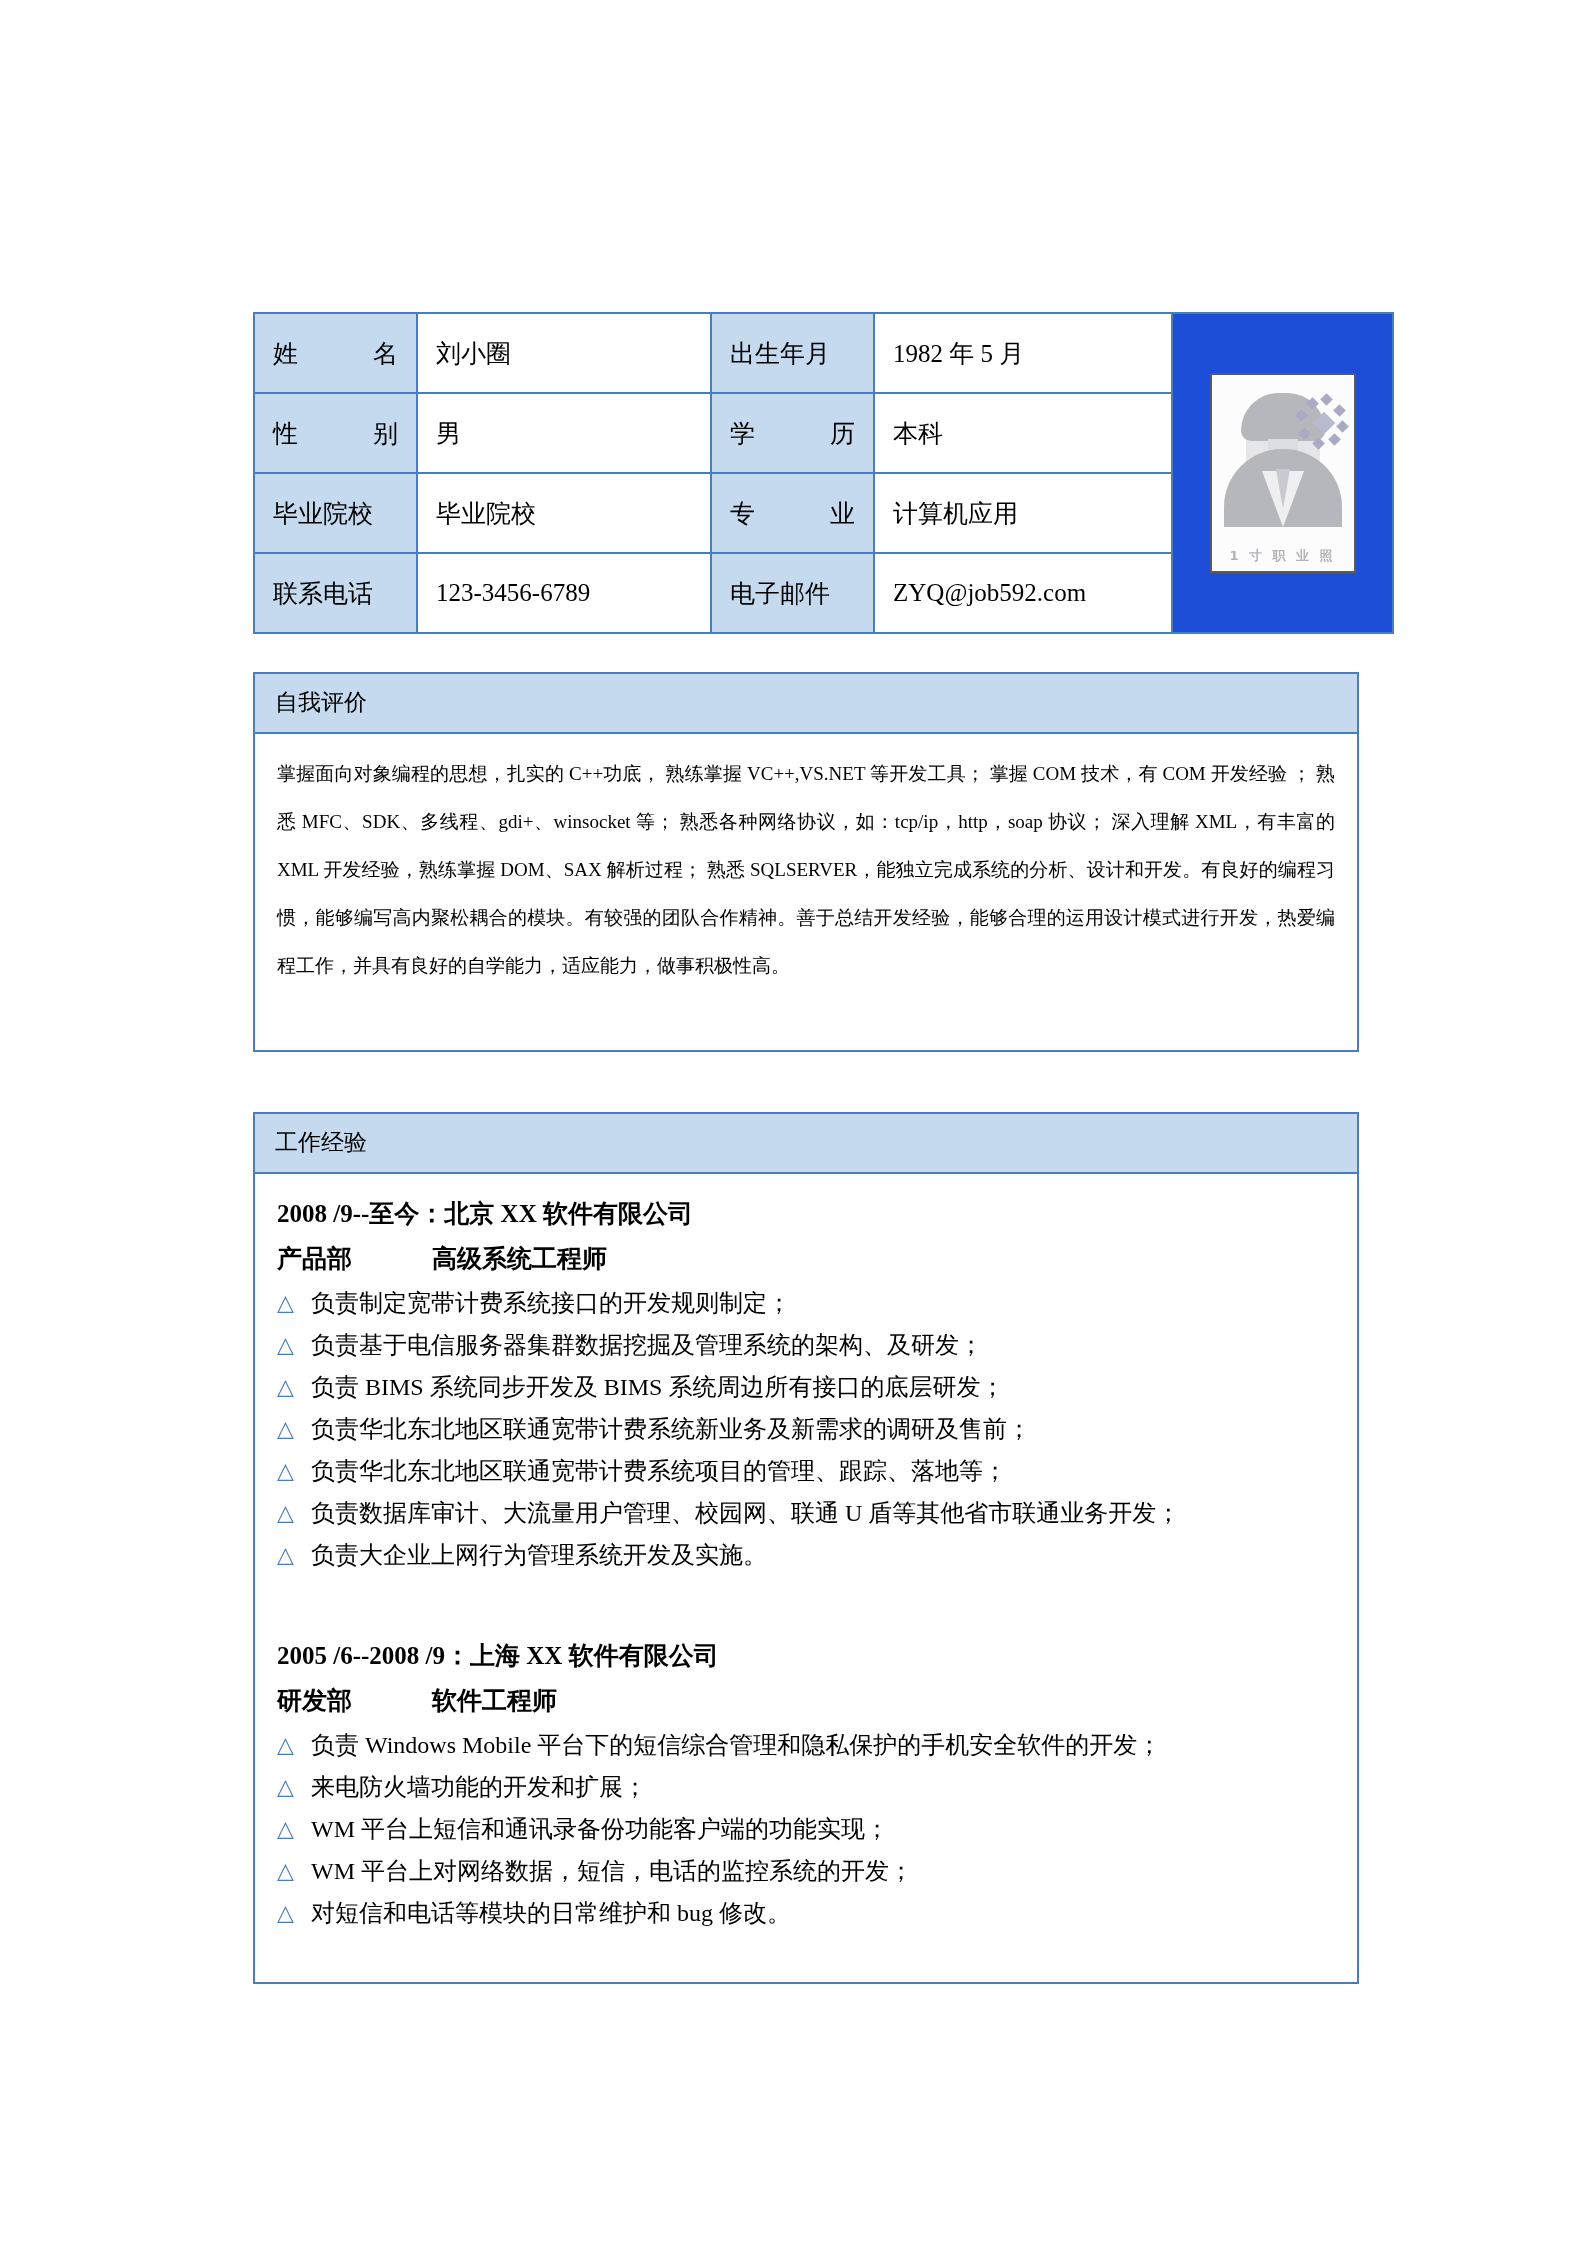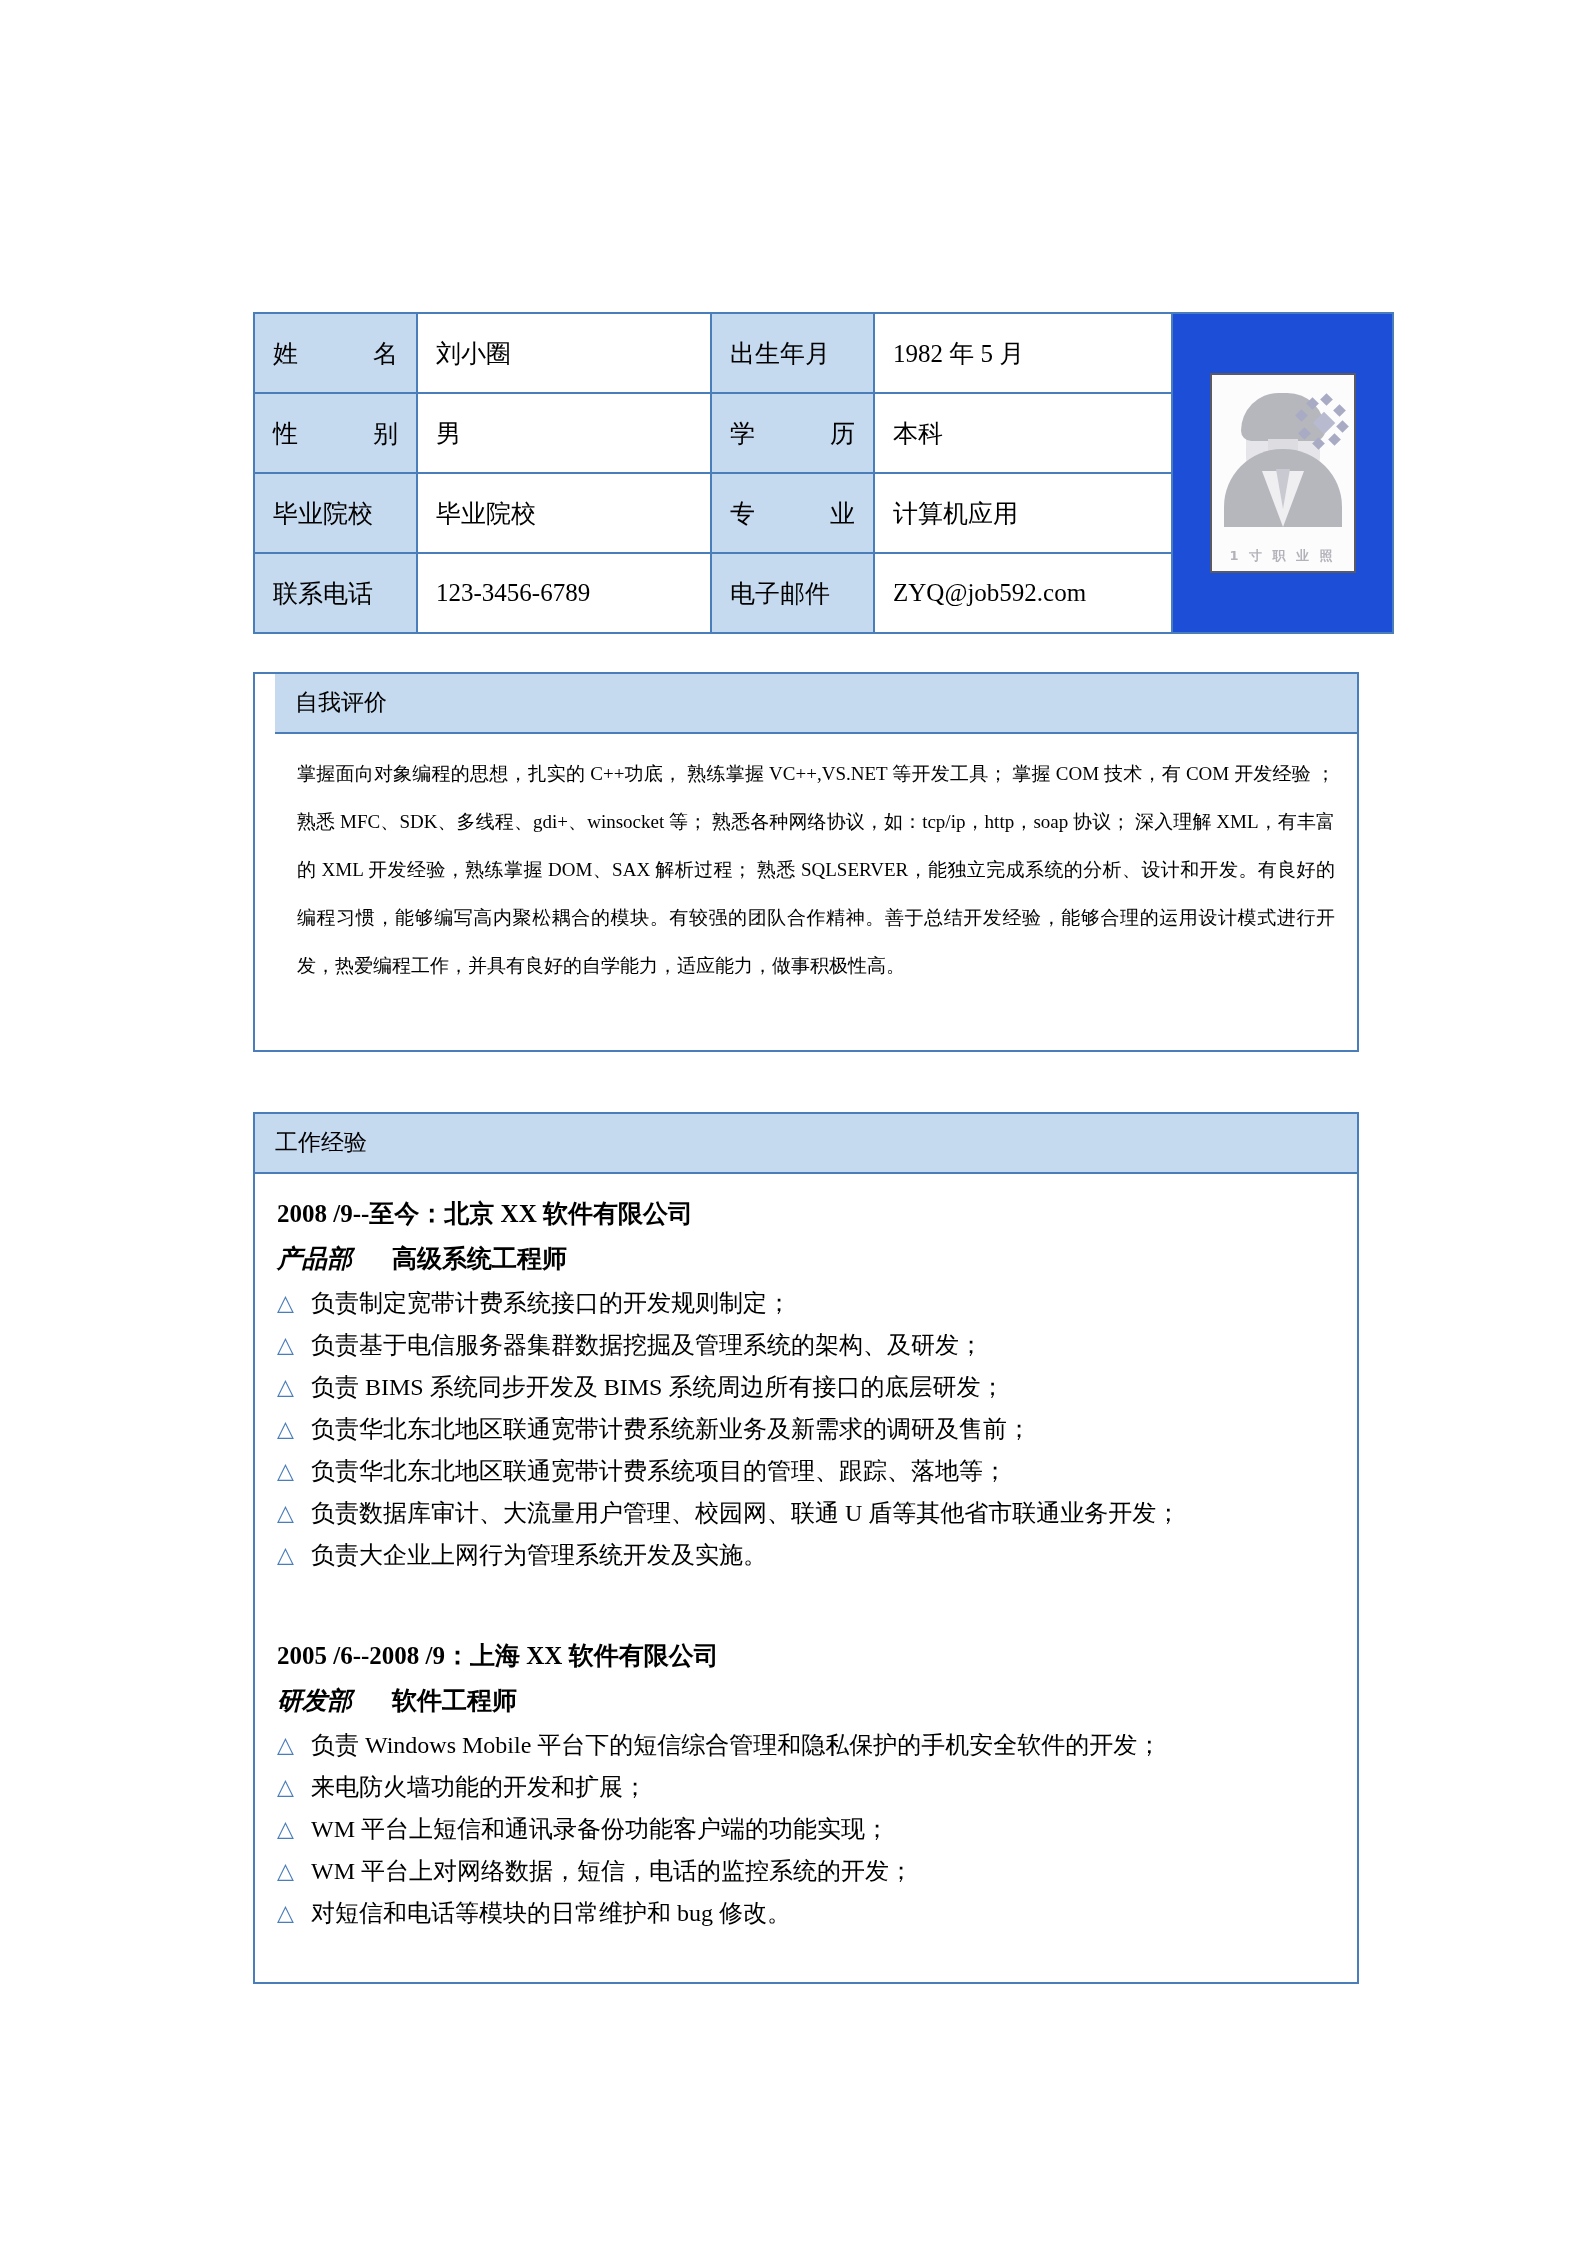--- a/index.html
+++ b/index.html
@@ -192,21 +192,21 @@
     padding-left: 20px;
     font-size: 23px;
     font-family: "Liberation Serif", "DejaVu Serif", serif;
     color: #000000;
   }
   .section-body {
     padding: 16px 22px 18px 22px;
   }
 
   
-  #sec-self { top: 672px; padding-left: 20px; }
+  #sec-self { top: 672px; }
   .eval-text {
     font-size: 19px;
     line-height: 48px;
     text-align: justify;
     text-justify: inter-ideograph;
     font-family: "Liberation Serif", "DejaVu Serif", serif;
   }
   .eval-pad { height: 42px; }
 
   
@@ -218,21 +218,21 @@
     font-weight: bold;
     line-height: 44px;
     font-family: "Liberation Serif", "DejaVu Serif", serif;
   }
   .job-role {
     font-size: 25px;
     font-weight: bold;
     line-height: 46px;
     font-family: "Liberation Serif", "DejaVu Serif", serif;
   }
-  .job-role .dept { margin-right: 40px; font-style: italic; }
+  .job-role .dept { margin-right: 80px; }
   .bullets { margin: 0; padding: 0; list-style: none; }
   .bullets li {
     font-size: 24px;
     line-height: 42px;
     display: flex;
     align-items: flex-start;
     font-family: "Liberation Serif", "DejaVu Serif", serif;
   }
   .tri {
     color: #4a7ebb;

